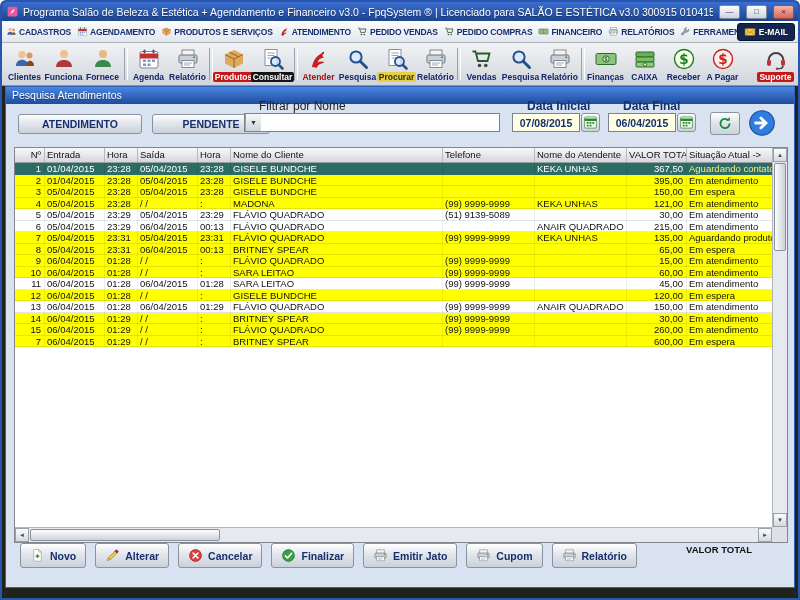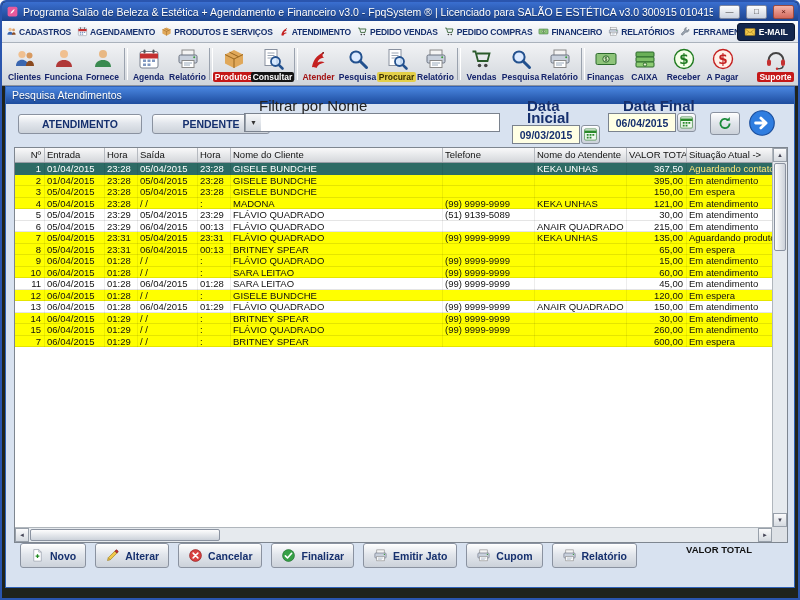--- a/index.html
+++ b/index.html
@@ -48,21 +48,21 @@
   .panel{position:absolute;top:84px;left:3px;right:3px;bottom:10px;background:var(--panel-background,#d8e2f0);
          border:1px solid #2f62b8;}
   .panel-title{height:17px;background:linear-gradient(#4a86e0,#1d4c9e);color:#fff;font-size:10.5px;
                line-height:17px;padding:0 6px;text-shadow:0 1px 1px rgba(0,0,0,.4);}
   .btn3d{background:linear-gradient(#fefefe,#e2e6ec 45%,#ccd2da);border:1px solid #8a92a0;border-radius:3px;
          box-shadow:inset 0 1px 0 #fff;}
   .tabs{position:absolute;left:12px;top:27px;display:flex;gap:10px;}
   .tab-btn{width:124px;height:20px;font-size:10.5px;font-weight:bold;color:#16306e;text-align:center;line-height:19px;}
   .tab-btn:nth-child(2){width:118px;}
 
-  .small-label{font-size:15px;color:#222;line-height:12px;padding-left:15px;}
+  .small-label{font-size:12px;color:#222;line-height:12px;padding-left:15px;}
   .filter-wrap{position:absolute;left:238px;top:13px;width:256px;}
   .combo{margin-top:1px;height:19px;background:#fff;border:1px solid #7a828e;display:flex;align-items:center;}
   .combo-value{flex:1;font-size:10px;font-weight:bold;color:#111;padding:0 4px;white-space:nowrap;overflow:hidden;}
   .combo-arrow{width:16px;height:17px;background:linear-gradient(#f6f7f9,#cfd5dd);border-left:1px solid #9aa2ac;
                font-size:7px;color:#333;display:flex;align-items:center;justify-content:center;}
   .combo-arrow::before{content:"▼";}
 
   .date-wrap{position:absolute;top:13px;width:90px;}
   .date-start{left:506px;}
   .date-end{left:602px;}
@@ -491,21 +491,21 @@
     <div class="filter-wrap">
       <div class="small-label">Filtrar por Nome</div>
       <div class="combo">
         <span class="combo-arrow"></span>
       </div>
     </div>
 
     <div class="date-wrap date-start">
       <div class="small-label">Data Inicial</div>
       <div class="date-row">
-        <div class="date-field">09/03/2015</div>
+        <div class="date-field">07/08/2015</div>
         <div class="cal-btn btn3d icon">
             <svg viewBox="0 0 24 24">
               <rect x="2.5" y="3" width="19" height="18" rx="2" fill="#eef8ee" stroke="#2a7a2a"></rect>
               <path d="M2.5 7.5h19" stroke="#2a8a2a" stroke-width="4"></path>
               <path d="M6 11h3v3H6zM10.5 11h3v3h-3zM15 11h3v3h-3zM6 15.5h3v3H6zM10.5 15.5h3v3h-3z" fill="#2a8a2a"></path>
             </svg>
           </div>
       </div>
     </div>
 

